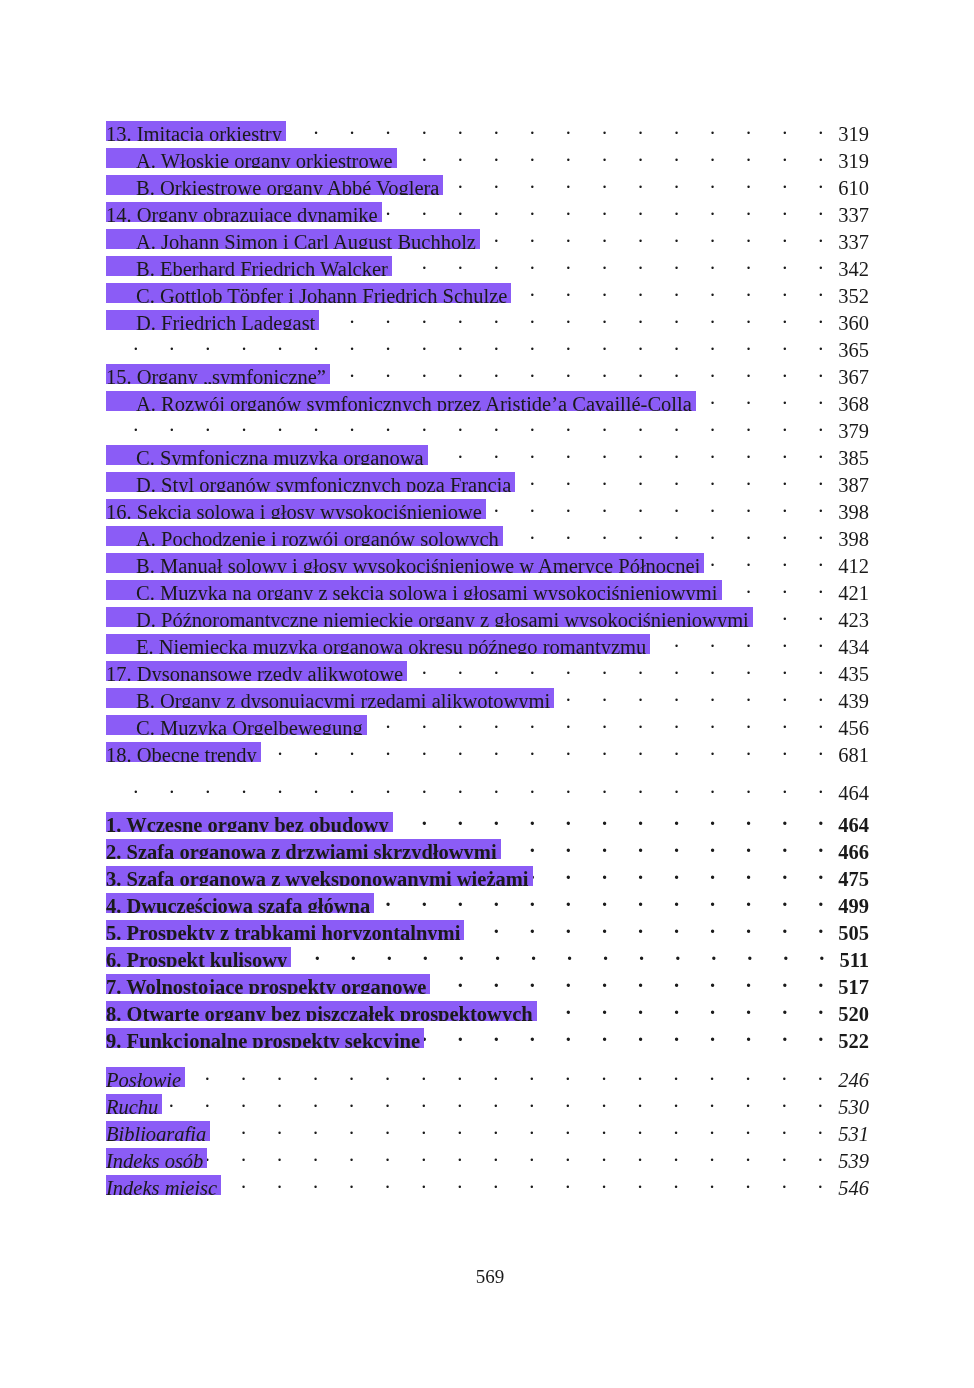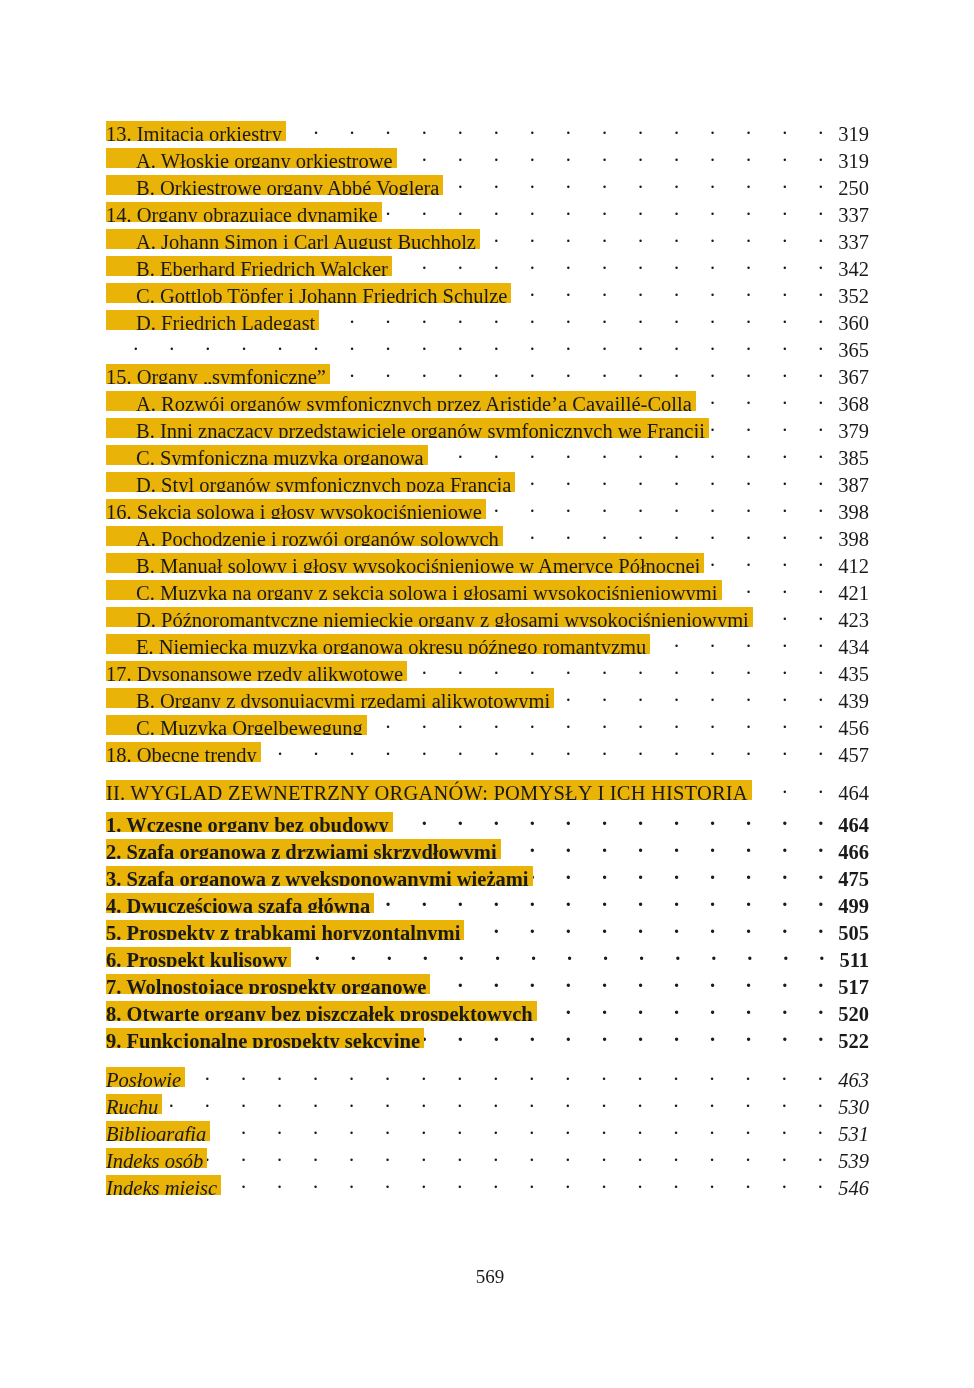--- a/index.html
+++ b/index.html
@@ -26,21 +26,21 @@
       align-items: baseline;
       height: 27px;
       line-height: 27px;
       font-size: 20.5px;
       white-space: nowrap;
       overflow: hidden;
     }
     .row.sub .title { padding-left: 30px; }
     .row .title {
       flex: 0 0 auto;
-      background: #eab308;
+      background: #8b5cf6;
       padding-right: 4px;
     }
     .row .leader {
       flex: 1 1 auto;
       overflow: hidden;
       position: relative;
       height: 27px;
     }
     .row .leader::before {
       content: ". . . . . . . . . . . . . . . . . . . . . . . . . . . . . . . . . . . . . . . . . . . . . . . . . . . . . . . . . . . . . . . . . . . . . . . . . . . . . . . . .";
@@ -81,21 +81,21 @@
         <span class="page">319</span>
       </div>
       <div class="row sub">
         <span class="title">A. Włoskie organy orkiestrowe</span>
         <span class="leader"></span>
         <span class="page">319</span>
       </div>
       <div class="row sub">
         <span class="title">B. Orkiestrowe organy Abbé Voglera</span>
         <span class="leader"></span>
-        <span class="page">250</span>
+        <span class="page">610</span>
       </div>
       <div class="row">
         <span class="title">14. Organy obrazujące dynamikę</span>
         <span class="leader"></span>
         <span class="page">337</span>
       </div>
       <div class="row sub">
         <span class="title">A. Johann Simon i Carl August Buchholz</span>
         <span class="leader"></span>
         <span class="page">337</span>
@@ -123,21 +123,20 @@
         <span class="title">15. Organy „symfoniczne”</span>
         <span class="leader"></span>
         <span class="page">367</span>
       </div>
       <div class="row sub">
         <span class="title">A. Rozwój organów symfonicznych przez Aristide’a Cavaillé-Colla</span>
         <span class="leader"></span>
         <span class="page">368</span>
       </div>
       <div class="row sub">
-        <span class="title">B. Inni znaczący przedstawiciele organów symfonicznych we Francji</span>
         <span class="leader"></span>
         <span class="page">379</span>
       </div>
       <div class="row sub">
         <span class="title">C. Symfoniczna muzyka organowa</span>
         <span class="leader"></span>
         <span class="page">385</span>
       </div>
       <div class="row sub">
         <span class="title">D. Styl organów symfonicznych poza Francją</span>
@@ -185,25 +184,24 @@
         <span class="page">439</span>
       </div>
       <div class="row sub">
         <span class="title">C. Muzyka Orgelbewegung</span>
         <span class="leader"></span>
         <span class="page">456</span>
       </div>
       <div class="row">
         <span class="title">18. Obecne trendy</span>
         <span class="leader"></span>
-        <span class="page">457</span>
+        <span class="page">681</span>
       </div>
     </div>
   <div class="row gap-part">
-    <span class="title part-title">II. WYGLĄD ZEWNĘTRZNY ORGANÓW: POMYSŁY I ICH HISTORIA</span>
     <span class="leader"></span>
     <span class="page">464</span>
   </div>
   <div id="toc-part" class="gap-sec">
       <div class="row">
         <span class="title">1. Wczesne organy bez obudowy</span>
         <span class="leader"></span>
         <span class="page">464</span>
       </div>
       <div class="row">
@@ -244,21 +242,21 @@
       <div class="row">
         <span class="title">9. Funkcjonalne prospekty sekcyjne</span>
         <span class="leader"></span>
         <span class="page">522</span>
       </div>
     </div>
   <div id="toc-back" class="gap-back">
       <div class="row">
         <span class="title">Posłowie</span>
         <span class="leader"></span>
-        <span class="page">463</span>
+        <span class="page">246</span>
       </div>
       <div class="row">
         <span class="title">Ruchu</span>
         <span class="leader"></span>
         <span class="page">530</span>
       </div>
       <div class="row">
         <span class="title">Bibliografia</span>
         <span class="leader"></span>
         <span class="page">531</span>

